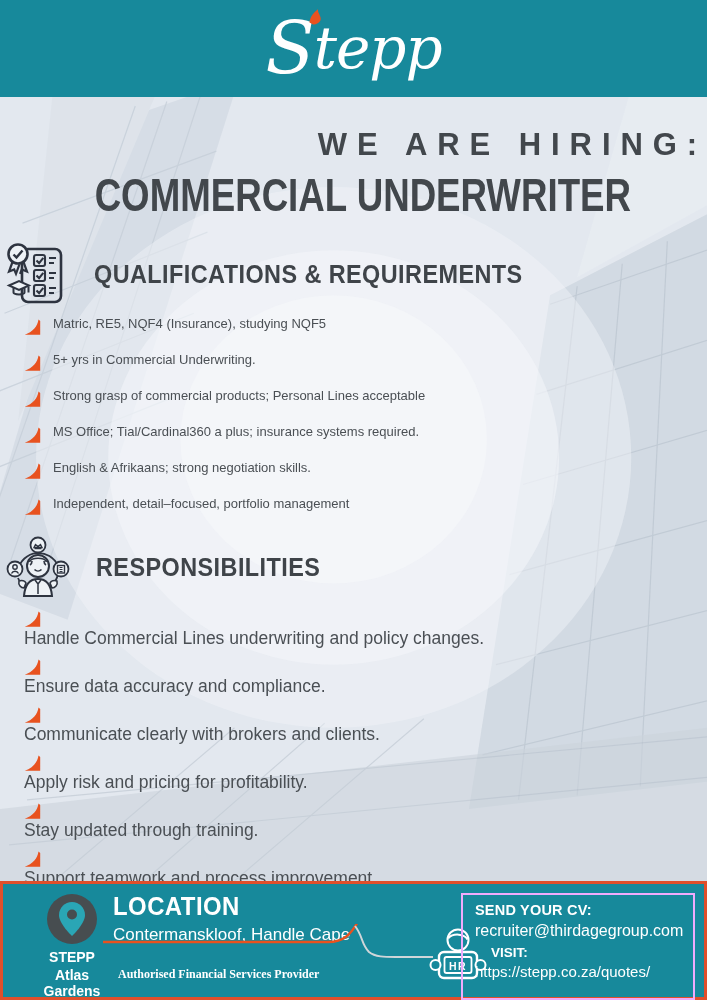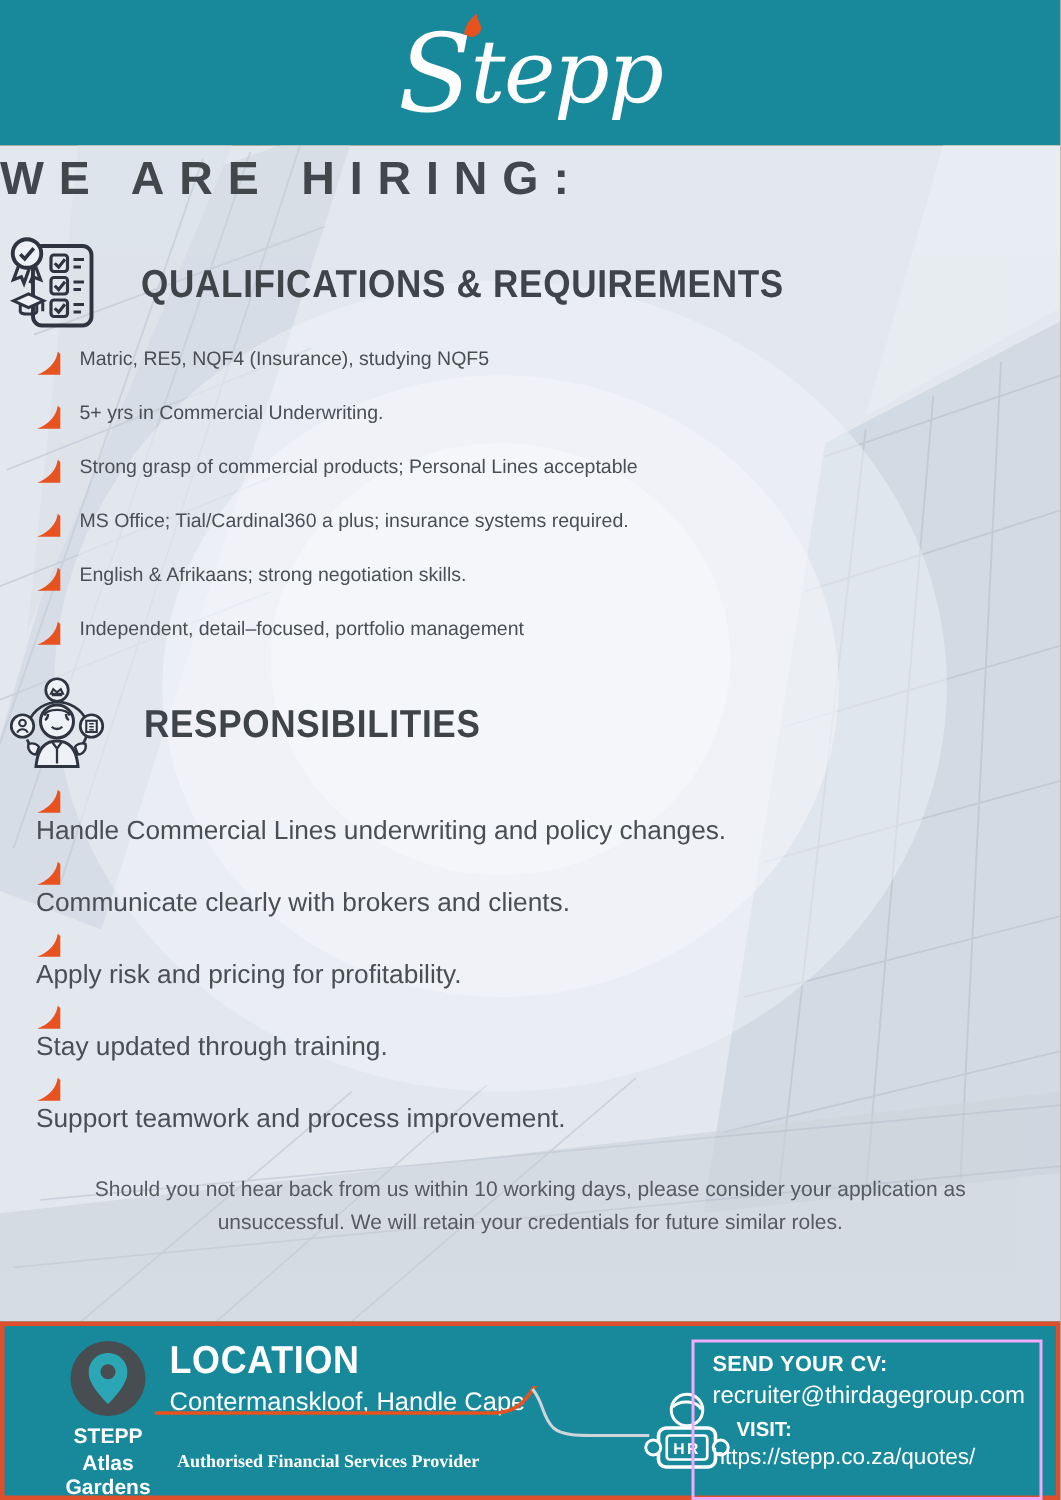--- a/index.html
+++ b/index.html
@@ -1,39 +1,39 @@
 <!DOCTYPE html>
 <html><head>
 <meta charset="utf-8">
 <style>
   html,body{margin:0;padding:0;background:#9aa3ad;}
   .page{
     position:relative;width:707px;height:1000px;margin:0 auto;
-    background:#fdba74;overflow:hidden;
+    background:#84cc16;overflow:hidden;
     font-family:"Liberation Sans",sans-serif;color:#42474c;
   }
   
   .header{
     position:relative;height:97px;background:#17899b;
     display:flex;align-items:center;justify-content:center;
   }
   .logo{
     position:relative;color:#ffffff;
     font-family:"DejaVu Serif",serif;font-style:italic;
     font-size:58px;line-height:1;letter-spacing:-1px;
   }
   .logo .cap{font-size:72px;vertical-align:-6px;}
   .logo-flame{
     position:absolute;top:-4px;left:44px;width:14px;height:16px;
   }
   
   .main{position:relative;height:784px;}
   .bg-art{position:absolute;top:0;left:0;z-index:0;}
   .content{position:relative;z-index:1;}
-  .hero{padding-top:4px;text-align:left;}
+  .hero{padding-top:30px;text-align:right;}
   .hero-line1{
     font-size:31px;font-weight:bold;letter-spacing:0.32em;
     color:#42474c;white-space:nowrap;
   }
   .hero-line2-wrap{margin-top:4px;}
   .hero-line2{
     display:inline-block;font-size:47px;font-weight:bold;color:#42474c;
     transform:scaleX(0.78);transform-origin:center;white-space:nowrap;letter-spacing:0;
   }
   .intro{
@@ -149,20 +149,21 @@
       </g>
       <ellipse cx="370" cy="400" rx="330" ry="300" fill="#f2f5f9" opacity="0.45"></ellipse>
       <ellipse cx="370" cy="400" rx="250" ry="230" fill="#f5f8fb" opacity="0.5"></ellipse>
       <ellipse cx="370" cy="380" rx="170" ry="160" fill="#f8fafc" opacity="0.5"></ellipse>
     </svg>
 
     <div class="content">
 
       <div class="hero">
         <div class="hero-line1">WE ARE HIRING:</div>
+        <div class="hero-line2-wrap"><span class="hero-line2">COMMERCIAL UNDERWRITER</span></div>
       </div>
 
 
       <div class="section-head">
         <svg class="sicon" width="62" height="64" viewBox="0 0 62 64">
           <rect x="16" y="7" width="39" height="53" rx="6" fill="none" stroke="#2e3440" stroke-width="2.6"></rect>
           <g stroke="#2e3440" stroke-width="2.1" fill="none">
             <rect x="28" y="13" width="11" height="11" rx="2"></rect>
               <path d="M30.5 18.5 l2.6 2.6 4.2-5.2"></path>
             <path d="M43 16 h7 M43 21 h5"></path>
@@ -250,20 +251,26 @@
         <li>
           <svg class="bullet-mark" width="17" height="17" viewBox="0 0 17 17">
               <path d="M14.5,0.5 C13.5,7.5 8.5,13 0.8,15.8 L16.2,15.8 L16.2,2 Z" fill="#e8521f"></path>
             </svg>
           <span>Handle Commercial Lines underwriting and policy changes.</span>
           </li>
         <li>
           <svg class="bullet-mark" width="17" height="17" viewBox="0 0 17 17">
               <path d="M14.5,0.5 C13.5,7.5 8.5,13 0.8,15.8 L16.2,15.8 L16.2,2 Z" fill="#e8521f"></path>
             </svg>
+          <span>Ensure data accuracy and compliance.</span>
+          </li>
+        <li>
+          <svg class="bullet-mark" width="17" height="17" viewBox="0 0 17 17">
+              <path d="M14.5,0.5 C13.5,7.5 8.5,13 0.8,15.8 L16.2,15.8 L16.2,2 Z" fill="#e8521f"></path>
+            </svg>
           <span>Communicate clearly with brokers and clients.</span>
           </li>
         <li>
           <svg class="bullet-mark" width="17" height="17" viewBox="0 0 17 17">
               <path d="M14.5,0.5 C13.5,7.5 8.5,13 0.8,15.8 L16.2,15.8 L16.2,2 Z" fill="#e8521f"></path>
             </svg>
           <span>Apply risk and pricing for profitability.</span>
           </li>
         <li>
           <svg class="bullet-mark" width="17" height="17" viewBox="0 0 17 17">

